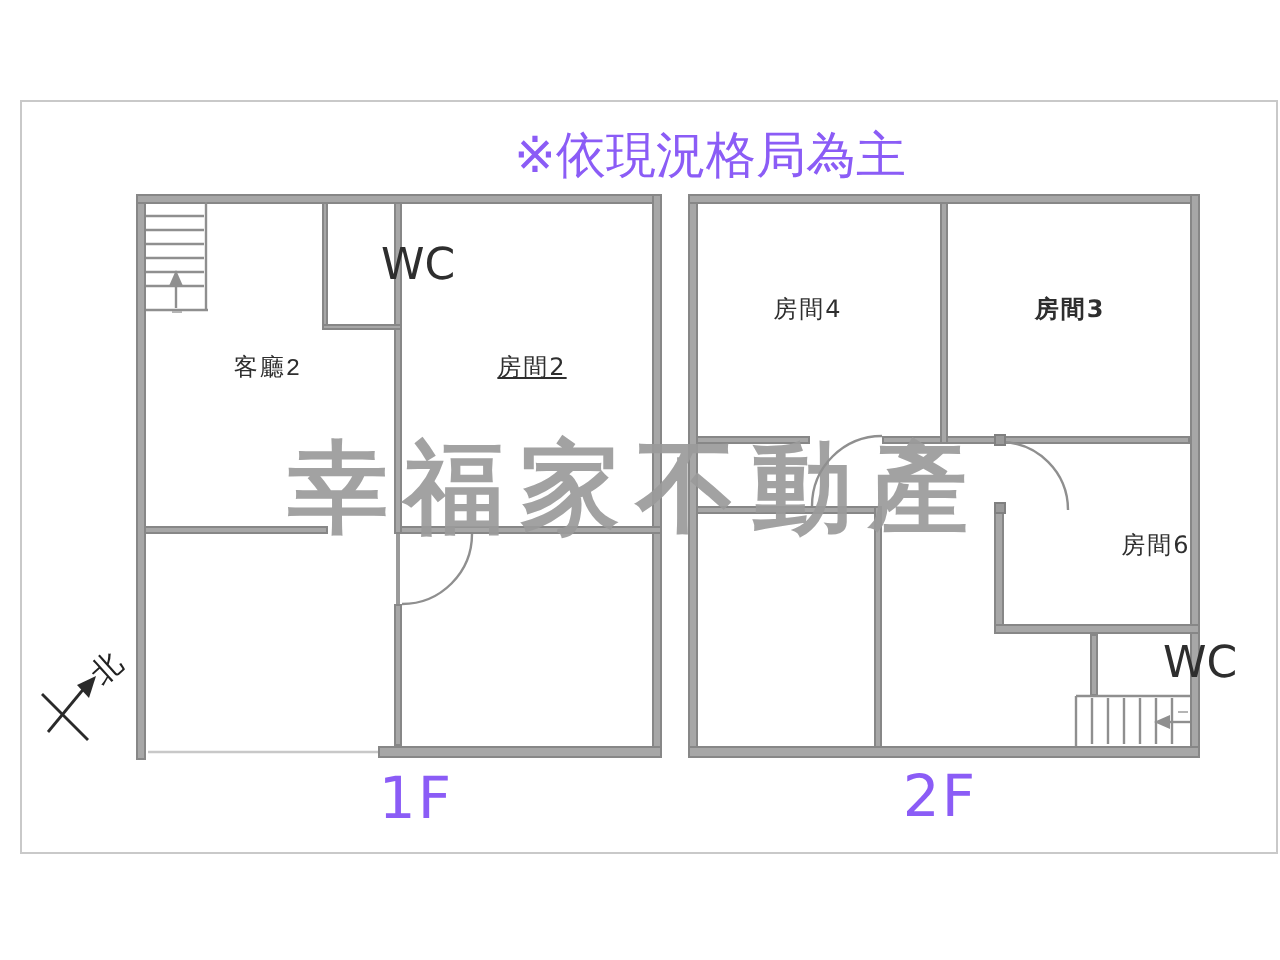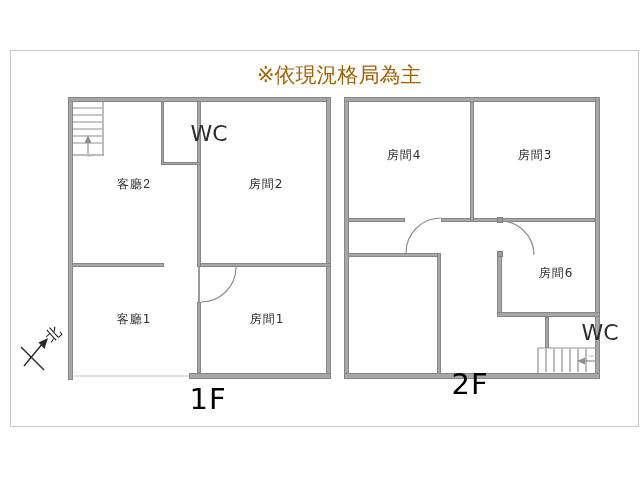--- a/index.html
+++ b/index.html
@@ -8,22 +8,22 @@
   .frame{position:absolute;left:10px;top:50px;width:627px;height:375px;
          border:1px solid #c9c9c9;}
   
   .w{position:absolute;background:#a7a7a7;border:1px solid #878787;box-sizing:border-box;z-index:2;}
   .hinge{position:absolute;background:#9a9a9a;border:1px solid #808080;box-sizing:border-box;z-index:6;}
   .leaf{position:absolute;background:#9a9a9a;z-index:6;}
   
   .lbl{position:absolute;transform:translate(-50%,-50%);color:#2e2e2e;font-size:12px;
        white-space:nowrap;z-index:7;letter-spacing:1px;}
   .wc{font-size:22px;letter-spacing:0;margin-left:28px;}
-  .floorlbl{font-size:29px;color:#000000;letter-spacing:1px;}
-  .title{position:absolute;left:257px;top:61px;font-size:21px;color:#a16207;
+  .floorlbl{font-size:29px;color:#8b5cf6;letter-spacing:1px;}
+  .title{position:absolute;left:257px;top:61px;font-size:25px;color:#8b5cf6;
          letter-spacing:0;z-index:7;white-space:nowrap;}
   .watermark{position:absolute;left:144px;top:211px;font-size:50px;font-weight:bold;
              color:#9b9b9b;letter-spacing:8px;z-index:4;white-space:nowrap;opacity:0.92;}
   .north{position:absolute;left:46px;top:325px;font-size:15px;color:#222;
          transform:rotate(-42deg);z-index:7;}
   svg.lines{position:absolute;left:0;top:0;z-index:5;}
 </style>
 </head>
 <body>
 
@@ -53,20 +53,21 @@
   <div class="w" style="left:441px;top:218px;width:154px;height:4px;"></div>
   <div class="w" style="left:470px;top:101px;width:4px;height:121px;"></div>
   <div class="w" style="left:348px;top:253px;width:93px;height:4px;"></div>
   <div class="w" style="left:437px;top:253px;width:4px;height:121px;"></div>
   <div class="w" style="left:497px;top:253px;width:5px;height:64px;"></div>
   <div class="w" style="left:497px;top:312px;width:103px;height:5px;"></div>
   <div class="w" style="left:545px;top:317px;width:4px;height:31px;"></div>
   <div class="hinge" style="left:497px;top:217px;width:6px;height:6px;"></div>
   <div class="hinge" style="left:497px;top:251px;width:6px;height:6px;"></div>
 
+  <div class="watermark">幸福家不動產</div>
 
   <svg class="lines" width="640" height="480" viewBox="0 0 640 480">
 
     <g stroke="#8f8f8f" stroke-width="1.2" fill="none">
       <path d="M103 101 V155"></path>
       <path d="M73 155 H104"></path>
       <path d="M73 108 H102 M73 115 H102 M73 122 H102 M73 129 H102 M73 136 H102 M73 143 H102"></path>
       <path d="M88 154 V141"></path>
     </g>
     <polygon points="88,135 84.5,143 91.5,143" fill="#8f8f8f"></polygon>
@@ -91,26 +92,24 @@
 
     <g stroke="#2a2a2a" stroke-width="1.4" fill="none">
       <path d="M21 347 L44 370"></path>
       <path d="M24 366 L43 343"></path>
     </g>
     <polygon points="48,338 38.5,342.5 44.5,349" fill="#2a2a2a"></polygon>
   </svg>
 
   <div class="lbl wc" style="left:181px;top:133px;">WC</div>
   <div class="lbl" style="left:134px;top:184px;font-family:Liberation Mono, monospace;">客廳2</div>
-  <div class="lbl" style="left:266px;top:184px;">房間2</div>
-  <div class="lbl" style="left:134px;top:319px;">客廳1</div>
-  <div class="lbl" style="left:267px;top:319px;">房間1</div>
+  <div class="lbl" style="left:266px;top:184px;text-decoration:underline;">房間2</div>
   <div class="lbl floorlbl" style="left:208px;top:399px;">1F</div>
 
   <div class="lbl" style="left:404px;top:155px;">房間4</div>
-  <div class="lbl" style="left:535px;top:155px;">房間3</div>
-  <div class="lbl" style="left:556px;top:273px;text-align:center;">房間6</div>
+  <div class="lbl" style="left:535px;top:155px;font-weight:bold;">房間3</div>
+  <div class="lbl" style="left:578px;top:273px;text-align:center;">房間6</div>
   <div class="lbl wc" style="left:572px;top:332px;">WC</div>
-  <div class="lbl floorlbl" style="left:470px;top:384px;">2F</div>
+  <div class="lbl floorlbl" style="left:470px;top:398px;">2F</div>
 
   <div class="north">北</div>
 
 </div>
 
 </body></html>

